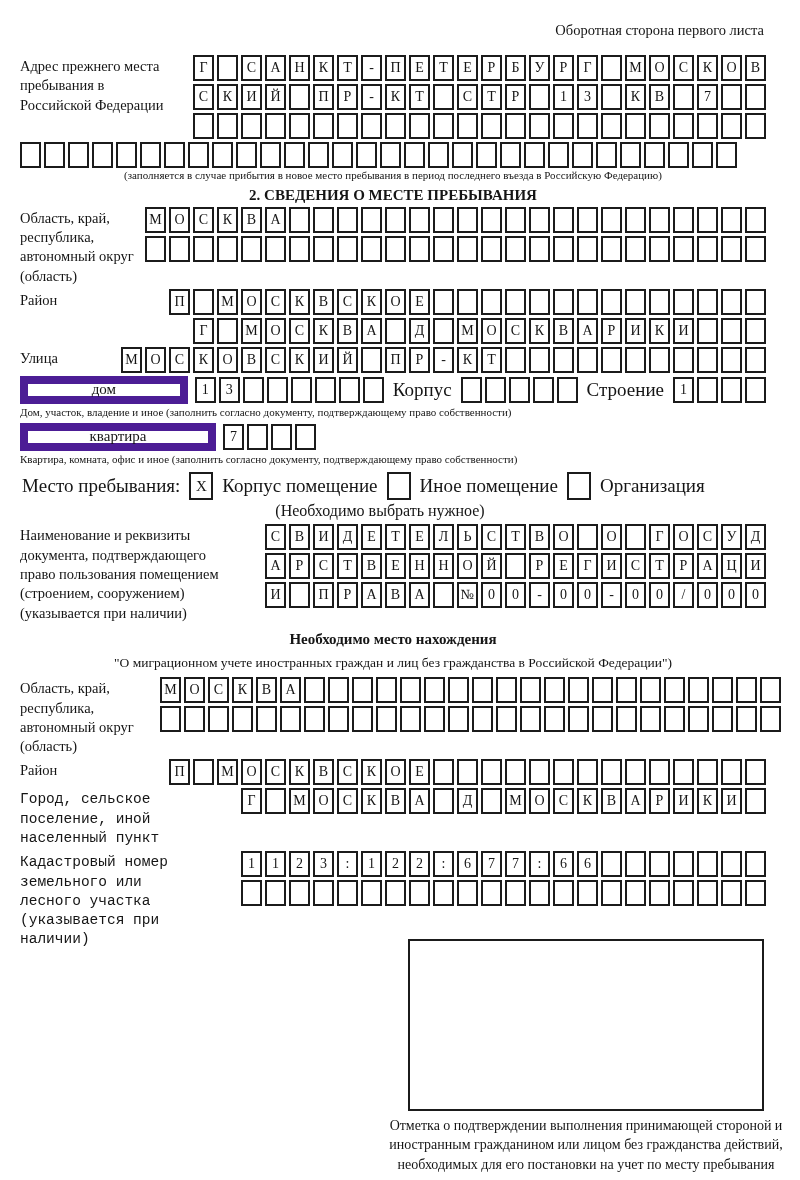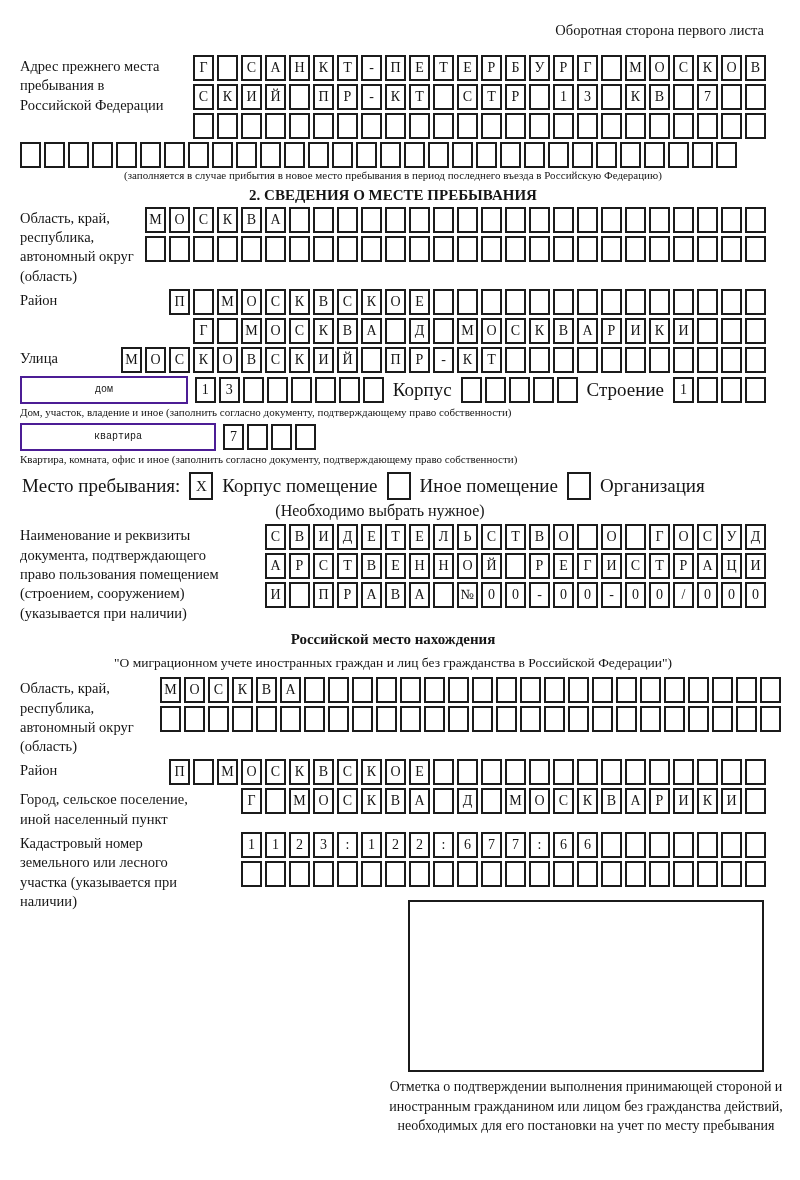--- a/index.html
+++ b/index.html
@@ -3,31 +3,31 @@
 <meta charset="utf-8">
 <style>
   html,body{margin:0;padding:0;background:#fff;}
   body{width:800px;height:1180px;overflow:hidden;color:#151515;
        font-family:"Liberation Serif","DejaVu Serif",serif;font-size:14.5px;}
   .page{padding:14px 34px 0 20px;width:746px;}
   .header-note{text-align:right;font-size:14.5px;margin:8px 2px 16px 0;}
   .frow{display:flex;align-items:flex-start;margin-bottom:3px;}
   .flabel{flex:0 0 auto;line-height:1.33;padding-top:2px;}
   .w150{width:150px;} .w115{width:115px;} .w140{width:140px;} .w160{width:160px;}
-  .w80{width:80px;} .w185{width:185px;} .w225{width:225px;}
+  .w80{width:80px;} .w185{width:185px;font-family:Liberation Mono, monospace;} .w225{width:225px;}
   .fboxes{margin-left:auto;display:flex;flex-direction:column;gap:3px;}
   .boxrow{display:flex;gap:3px;}
   .cbox{flex:0 0 auto;width:21px;height:26px;border:2px solid #1b1b1b;box-sizing:border-box;
         display:flex;align-items:center;justify-content:center;font-size:14px;line-height:1;}
   .note{font-size:11px;line-height:1.25;margin:1px 0 3px;}
   .center{text-align:center;}
   .sec-title{text-align:center;font-weight:bold;font-size:15px;margin:4px 0 3px;}
   .inline-row{display:flex;align-items:center;gap:7px;margin:2px 0 2px;}
-  .rect-label{border:2px solid #4c1d95;box-sizing:border-box;height:28px;display:flex;
-              align-items:center;justify-content:center;font-size:10px;font-family:Liberation Mono, monospace;}
+  .rect-label{border:8px solid #4c1d95;box-sizing:border-box;height:28px;display:flex;
+              align-items:center;justify-content:center;font-size:15px;}
   .rl-dom{width:178px;} .rl-kv{width:196px;}
   .inline-label{font-size:19px;padding:0 2px;}
   .checkbox{width:24px;height:28px;border:2px solid #1b1b1b;box-sizing:border-box;
             display:flex;align-items:center;justify-content:center;font-size:15px;}
   .mesto-note{margin:0 0 4px 150px;width:420px;text-align:center;font-size:16px;}
   .fact-head{text-align:center;font-weight:bold;font-size:15px;margin:8px 0 6px;}
   .fact-note{text-align:center;font-size:13.5px;line-height:1.3;margin:0 0 2px;}
   .stamp-wrap{margin-left:356px;width:420px;margin-top:-14px;}
   .stamp-box{width:356px;height:172px;border:2px solid #1b1b1b;box-sizing:border-box;margin:0 auto 5px;}
   .stamp-caption{text-align:center;font-size:14px;line-height:1.4;}
@@ -440,21 +440,21 @@
           <div class="cbox">0</div>
           <div class="cbox">0</div>
           <div class="cbox">/</div>
           <div class="cbox">0</div>
           <div class="cbox">0</div>
           <div class="cbox">0</div>
         </div>
     </div>
   </div>
 
-  <div class="fact-head">Российской место нахождения</div>
+  <div class="fact-head">Необходимо место нахождения</div>
   <div class="fact-note">"О миграционном учете иностранных граждан и лиц без гражданства в Российской Федерации")</div>
 
   <div class="frow mt6">
     <div class="flabel w140">Область, край, республика, автономный округ (область)</div>
     <div class="fboxes">
       <div class="boxrow">
           <div class="cbox">М</div>
           <div class="cbox">О</div>
           <div class="cbox">С</div>
           <div class="cbox">К</div>

